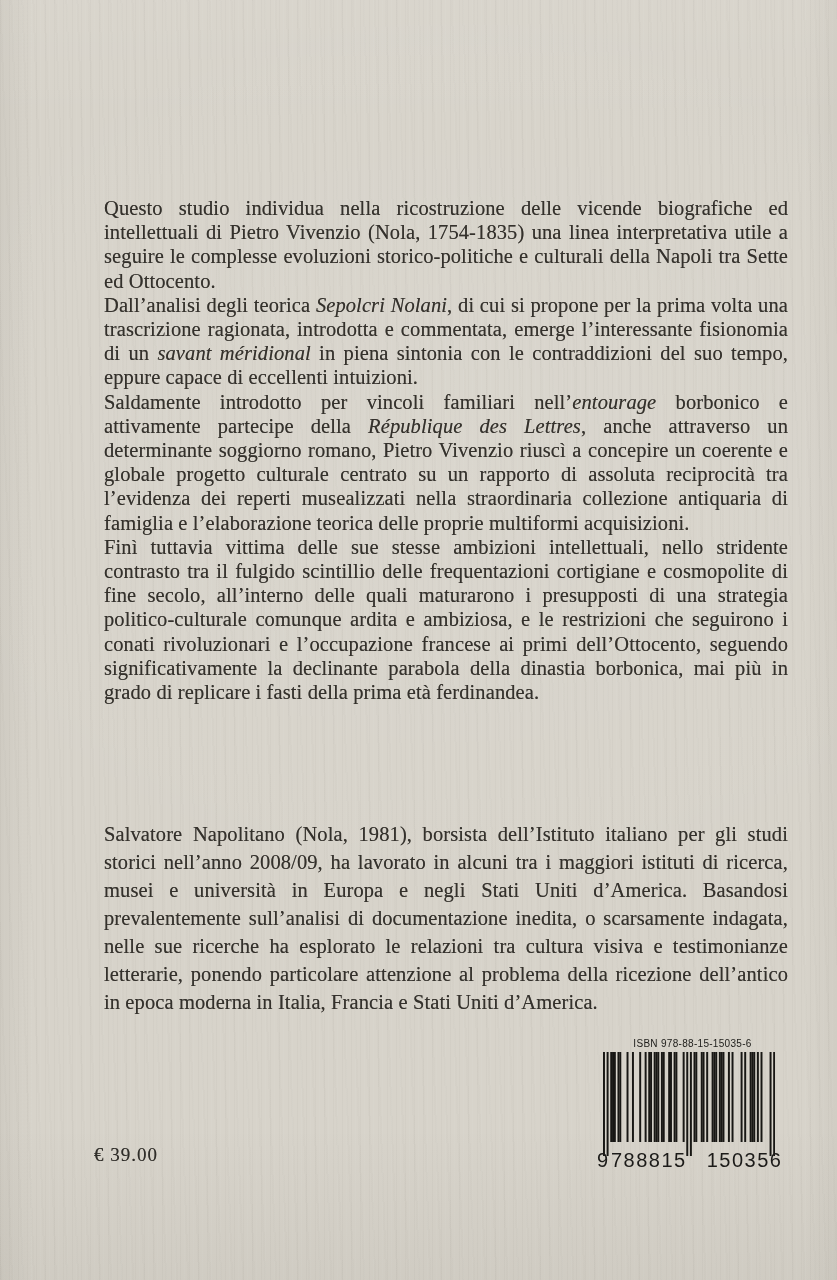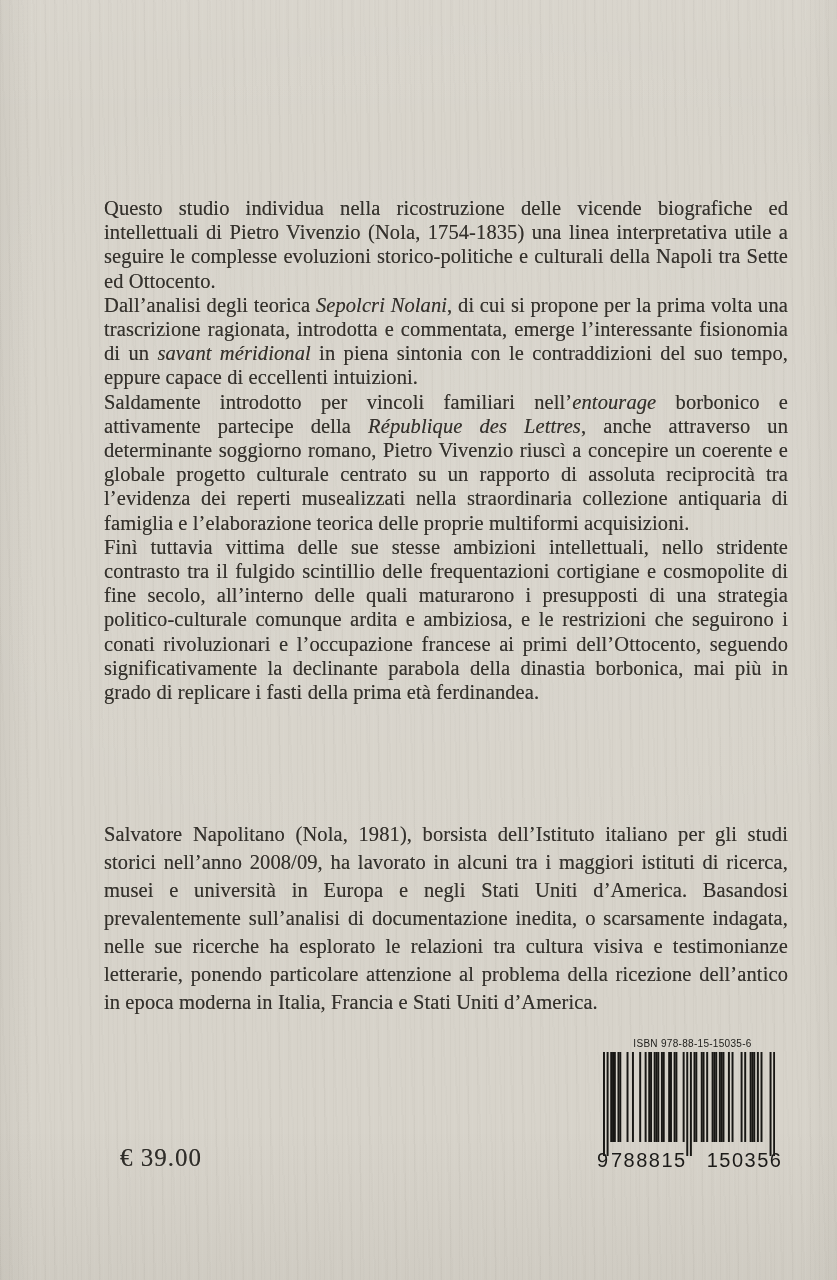--- a/index.html
+++ b/index.html
@@ -24,22 +24,22 @@
     text-align:justify;
     letter-spacing:0.1px;
     text-shadow:0 0 0.5px rgba(52,49,44,0.55);
     hyphens:auto;
   }
   .synopsis{top:196px;font-size:20.5px;line-height:24.2px;}
   .synopsis p{margin:0;padding:0;}
   .synopsis em{}
   .bio{top:820px;font-size:20.5px;line-height:28px;}
   .price{
-    position:absolute;left:120px;top:1144px;
-    font-size:25px;letter-spacing:1px;color:#2f2d29;
+    position:absolute;left:94px;top:1144px;
+    font-size:19px;letter-spacing:1px;color:#2f2d29;
     text-shadow:0 0 0.5px rgba(52,49,44,0.55);
   }
   .isbn-block{
     position:absolute;left:599px;top:1038px;width:180px;
     text-align:center;
   }
   .isbn-label{
     font-family:"Liberation Sans", sans-serif;
     font-size:10px;letter-spacing:0.3px;color:#21201d;
     margin-bottom:3px;white-space:nowrap;margin-left:7px;

